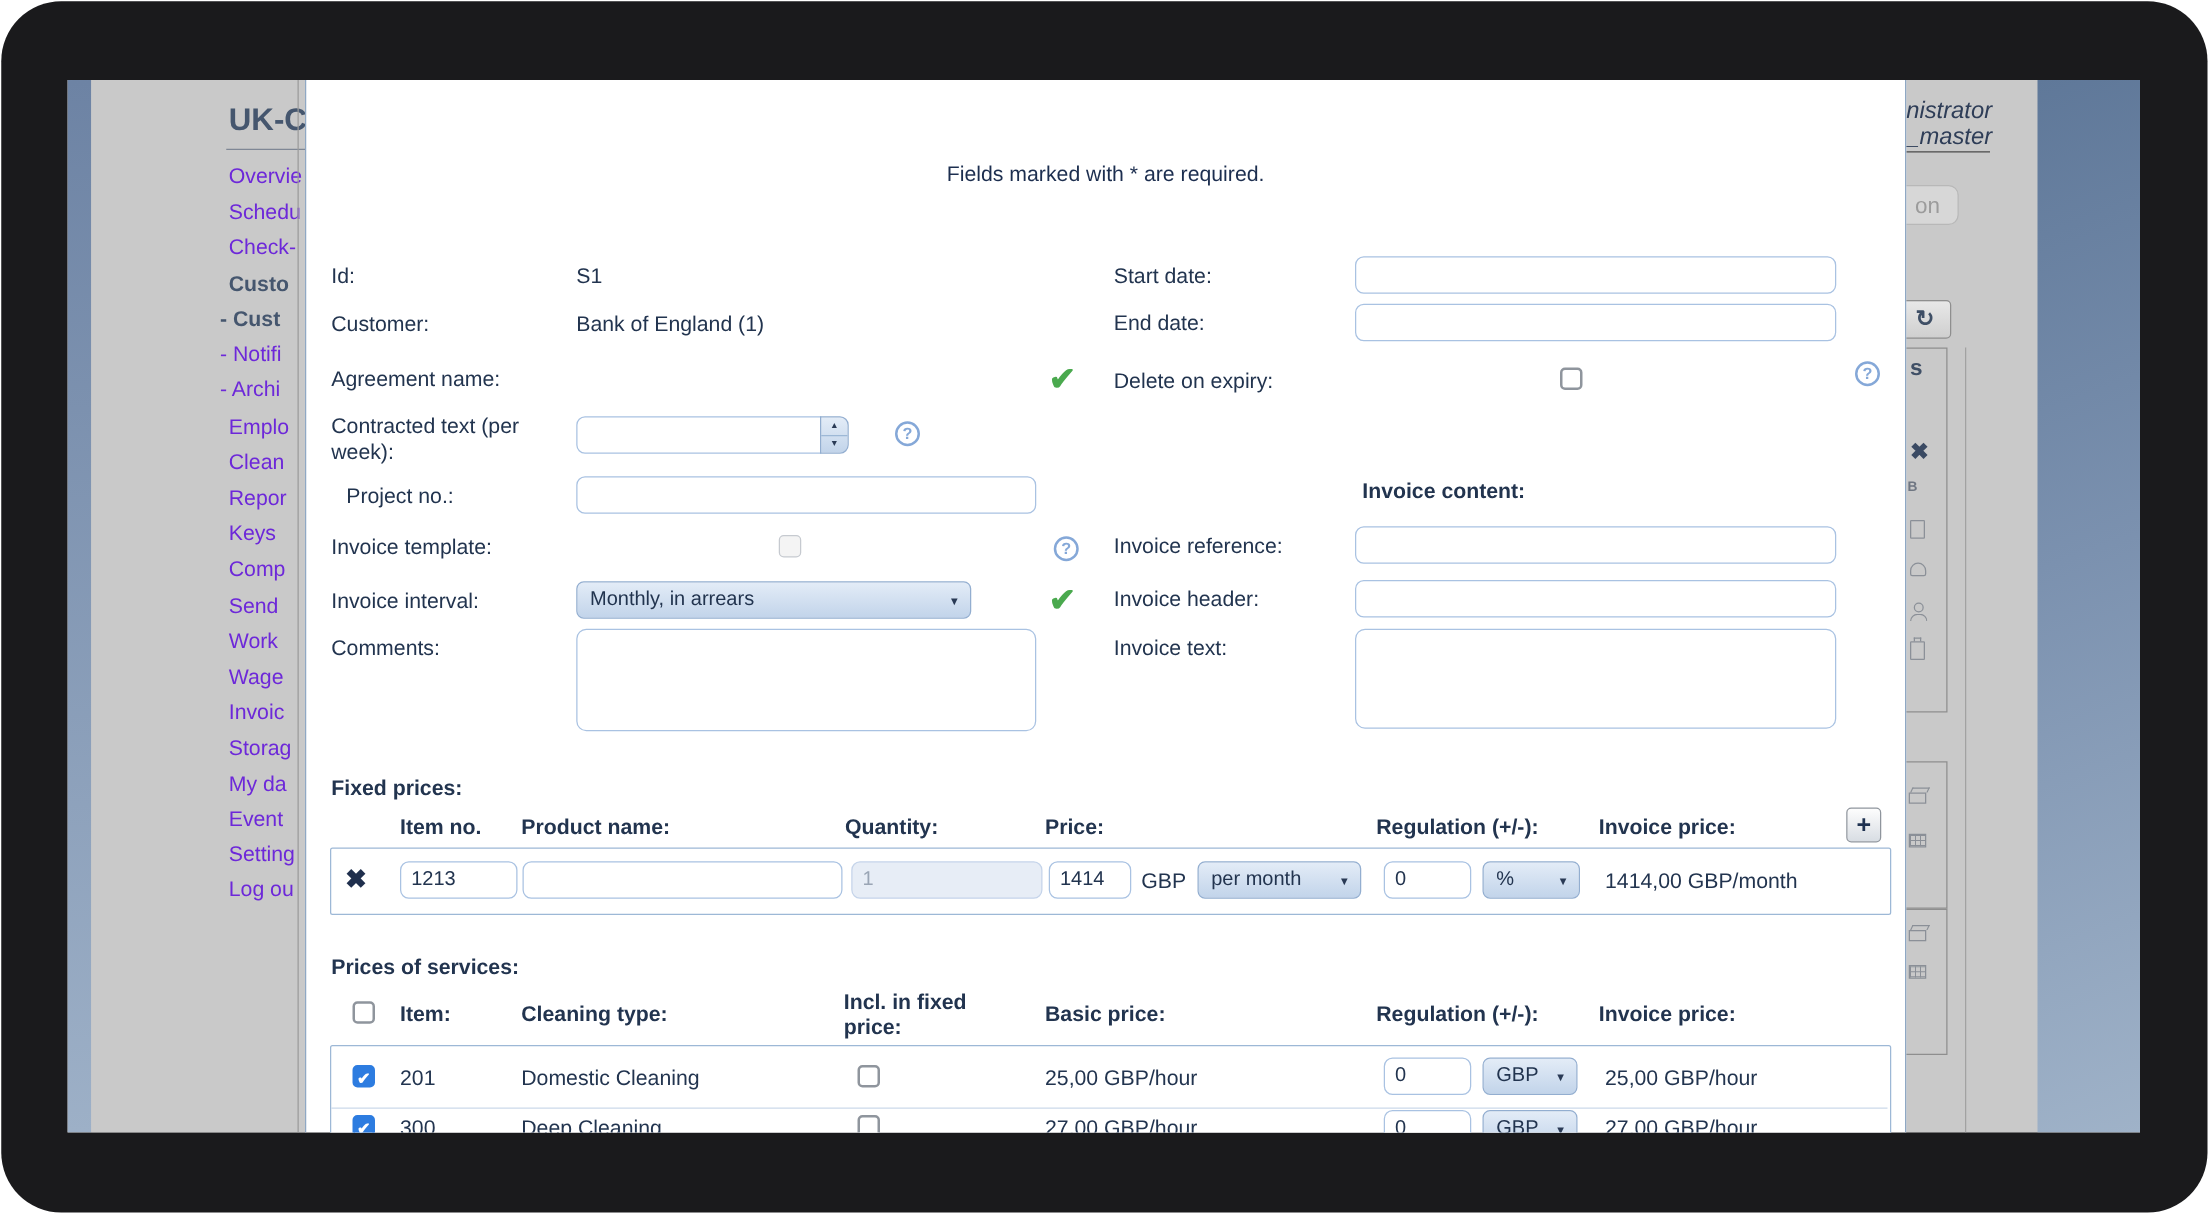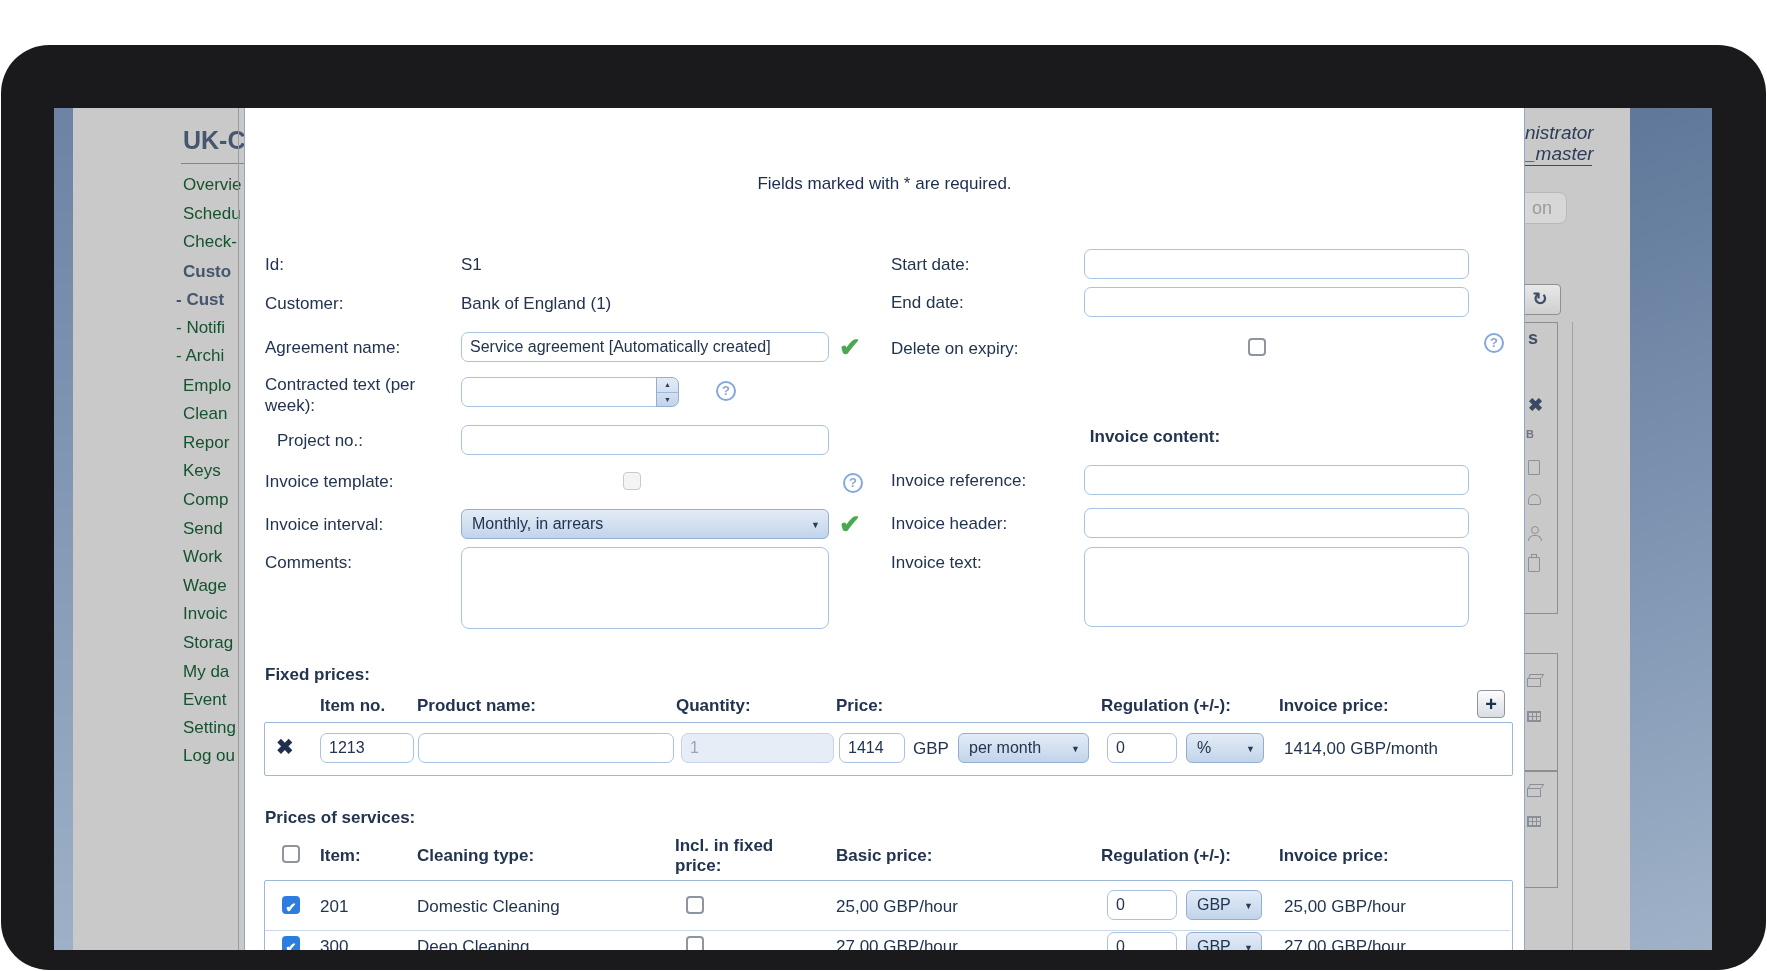--- a/index.html
+++ b/index.html
@@ -1,25 +1,25 @@
 <!DOCTYPE html>
 <html><head>
 <meta charset="utf-8">
 <style>
   html,body{margin:0;padding:0;background:#fff;}
   body{width:1767px;height:971px;position:relative;font-family:"Liberation Sans",sans-serif;}
-  .frame{position:absolute;left:1px;top:1px;right:1px;bottom:1px;background:#1a1a1c;border-radius:48px;margin-top:44px;}
+  .frame{position:absolute;left:1px;top:1px;right:1px;bottom:1px;background:#1a1a1c;border-radius:48px;}
   .screen{position:absolute;left:53px;top:63px;width:1658px;height:842px;background:#c9c9c9;overflow:hidden;}
   .strip-left{position:absolute;left:0;top:0;width:19px;height:842px;background:linear-gradient(180deg,#6d83a4,#9db0c7);}
   .strip-right{position:absolute;left:1576px;top:0;width:82px;height:842px;background:linear-gradient(160deg,#5f7899 0%,#7b91af 45%,#9fb2c8 100%);}
   .sb-line{position:absolute;left:184px;top:0;width:1px;height:842px;background:#9b9b9b;}
   .sidebar{position:absolute;left:19px;top:0;width:171px;height:842px;background:#c9c9c9;}
   .sb-title{position:absolute;left:110px;top:18px;font-size:25px;font-weight:bold;color:#45566e;white-space:nowrap;}
   .sb-hr{position:absolute;left:108px;top:55px;width:66px;border-top:1px solid #7f8795;}
-  .sb-item{position:absolute;left:110px;font-size:17px;color:#14532d;white-space:nowrap;}
+  .sb-item{position:absolute;left:110px;font-size:17px;color:#6d28d9;white-space:nowrap;}
   .sb-item.sub{left:103px;}
   .sb-item.b{font-weight:bold;color:#45566e;}
   .modal{position:absolute;left:190px;top:0;width:1281px;height:842px;background:#ffffff;border-left:1px solid #8fa8c4;border-right:1px solid #8fa8c4;box-sizing:border-box;z-index:5;}
   .title{position:absolute;left:0;top:20px;width:100%;text-align:center;font-size:25px;font-weight:bold;color:#1c2e4f;letter-spacing:-0.3px;}
   .note{position:absolute;left:0;width:100%;text-align:center;font-size:17px;color:#1c2e4f;}
   .note.i{font-style:italic;}
   .lbl{position:absolute;font-size:17px;color:#22344f;white-space:nowrap;}
   .b{font-weight:bold;}
   .inp{position:absolute;border:1px solid #a9c2e2;border-radius:7px;background:#fff;font-family:"Liberation Sans",sans-serif;font-size:16px;color:#22344f;padding:0 8px;box-sizing:border-box;height:30px;outline:none;}
   .inp:disabled,.inp.dis{background:#e7edf6;border-color:#c5d4ea;color:#9aa5b5;}
@@ -126,40 +126,39 @@
   <div class="modal">
     <div class="note" style="top:66px">Fields marked with * are required.</div>
 
     <div class="lbl" style="left:20px;top:147px">Id:</div>
     <div class="val" style="left:216px;top:147px">S1</div>
 
     <div class="lbl" style="left:20px;top:186px">Customer:</div>
     <div class="val" style="left:216px;top:186px">Bank of England (1)</div>
 
     <div class="lbl" style="left:20px;top:230px">Agreement name:</div>
-    <input class="inp" style="left: 216px; top: 224px; width: 368px;" value="Service agreement [Automatically created]">
     <div class="gcheck" style="left:594px;top:224px">✔</div>
 
     <div class="lbl" style="left:20px;top:266px;width:188px;white-space:normal;line-height:21px">Contracted text (per week):</div>
     <input class="inp" style="left: 216px; top: 269px; width: 196px; border-radius: 7px 0px 0px 7px;">
     <div class="spinbtns" style="left:411px;top:269px">
       <div>▲</div>
       <div>▼</div>
     </div>
     <div class="help" style="left:471px;top:273px">?</div>
 
     <div class="lbl" style="left:32px;top:323px">Project no.:</div>
     <input class="inp" style="left: 216px; top: 317px; width: 368px;">
 
     <div class="lbl" style="left:20px;top:364px">Invoice template:</div>
     <div class="cb light" style="left:378px;top:364px"></div>
     <div class="help" style="left:598px;top:365px">?</div>
 
     <div class="lbl" style="left:20px;top:407px">Invoice interval:</div>
-    <div class="sel" style="left:216px;top:401px;width:368px">
+    <div class="sel" style="left:216px;top:401px;width:316px">
       <span>Monthly, in arrears</span>
       <span class="arr">▼</span>
     </div>
     <div class="gcheck" style="left:594px;top:401px">✔</div>
 
     <div class="lbl" style="left:20px;top:445px">Comments:</div>
     <textarea class="ta" style="left: 216px; top: 439px; width: 368px; height: 82px;"></textarea>
 
     <div class="lbl" style="left:646px;top:147px">Start date:</div>
     <input class="inp" style="left: 839px; top: 141px; width: 385px;">

